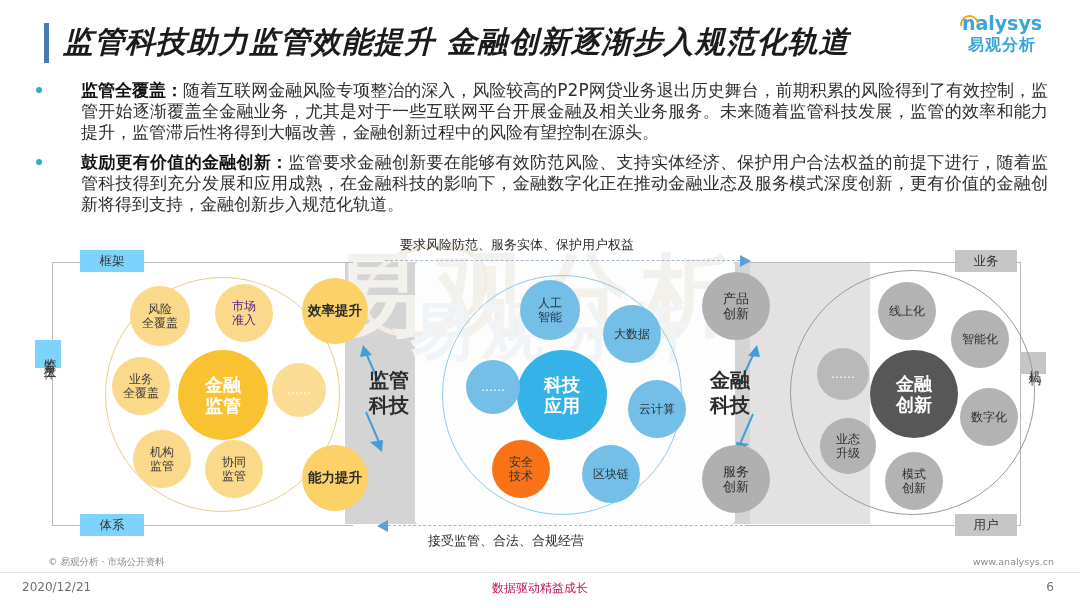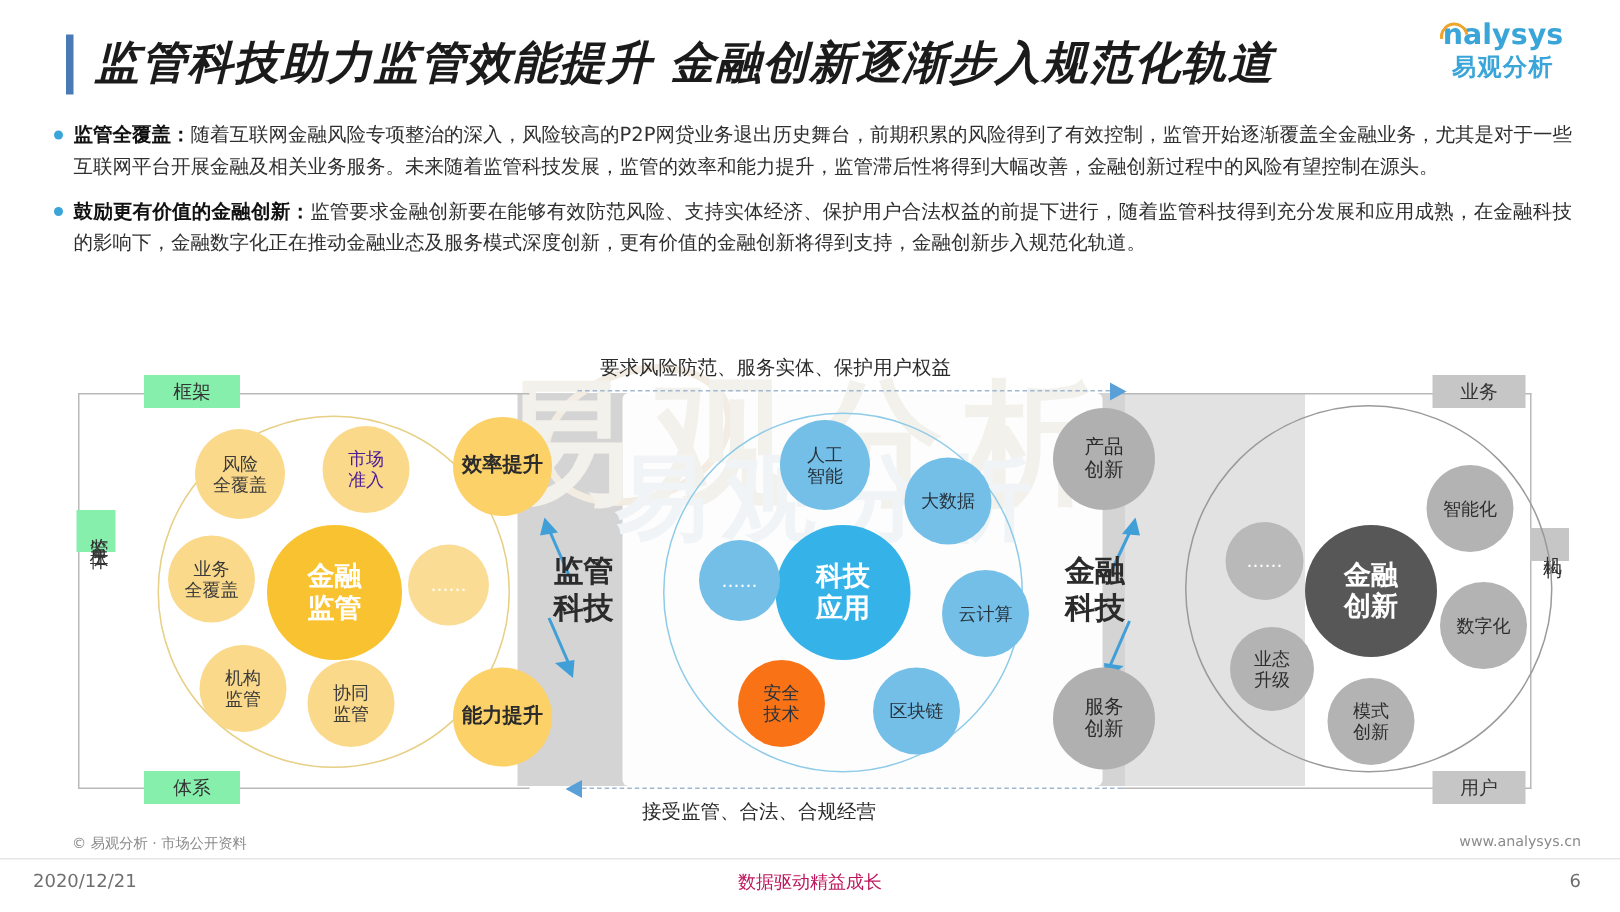--- a/index.html
+++ b/index.html
@@ -16,39 +16,39 @@
   .title-text{font-size:30px;font-weight:700;color:#1b1b1b;letter-spacing:1px;white-space:nowrap;}
   .logo{position:absolute;right:22px;top:14px;width:112px;text-align:center;}
   .logo-top{font-size:19px;font-weight:700;color:#3aa5d8;line-height:1.05;position:relative;display:inline-block;}
   .logo-swoosh{position:absolute;left:-2px;top:1px;width:15px;height:15px;border:2.6px solid #f0a42a;border-radius:50%;border-right-color:transparent;border-bottom-color:transparent;transform:rotate(35deg);}
   .logo-bottom{font-size:16px;font-weight:700;color:#3aa5d8;letter-spacing:1px;margin-top:1px;}
 
   
   .bullets{position:absolute;left:36px;top:80px;width:1012px;}
   .bullet{display:flex;margin-bottom:9px;}
   .dot{flex:0 0 auto;width:6px;height:6px;border-radius:50%;background:#3aa5d8;margin:7px 7px 0 0;}
-  .btext{font-size:13px;line-height:21px;color:#2f2f2f;text-align:justify;}
+  .btext{font-size:17px;line-height:21px;color:#2f2f2f;text-align:justify;margin-left:32px;}
   .btext b{font-weight:700;color:#111;}
 
   
   .diagram{position:absolute;left:30px;top:240px;width:1020px;height:305px;}
 
   .gray-band{position:absolute;left:315px;top:22px;width:435px;height:262px;background:#d4d4d4;}
   .gray-band2{position:absolute;left:720px;top:22px;width:120px;height:262px;background:#e2e2e2;}
 
   .white-center{position:absolute;left:385px;top:22px;width:320px;height:262px;background:#fdfdfd;border-radius:4px;}
 
   
   .wm{position:absolute;left:300px;top:-5px;font-size:90px;color:#f3f1ec;font-weight:700;letter-spacing:14px;pointer-events:none;user-select:none;}
   .wm2{position:absolute;left:380px;top:50px;font-size:62px;color:#f0f4f7;font-weight:700;letter-spacing:10px;pointer-events:none;user-select:none;}
   .wm-ring{position:absolute;left:330px;top:5px;width:120px;height:80px;border:5px solid #f3ece3;border-radius:50%;transform:rotate(-18deg);}
 
   
   .tag{position:absolute;font-size:12.5px;color:#333;text-align:center;line-height:1.25;padding:3px 8px;box-sizing:border-box;}
-  .tag-y{background:#86efac;margin-left:16px;}
+  .tag-y{background:#7dd3fc;}
   .tag-g{background:#c6c6c6;}
   .tag-v{writing-mode:vertical-rl;text-orientation:upright;letter-spacing:3px;padding:8px 3px;}
 
   
   .brk{position:absolute;border-color:#b9b9b9;border-style:solid;}
 
   
   .circ{position:absolute;border-radius:50%;display:flex;align-items:center;justify-content:center;text-align:center;line-height:1.18;box-sizing:border-box;}
 
   .ring{position:absolute;border-radius:50%;box-sizing:border-box;}
@@ -218,20 +218,23 @@
     <div class="circ" style="left:672px;top:205px;width:68px;height:68px;background:#b0b0b0;color:#2b2b2b;font-size:13px;">
       <span><span>服务</span><br><span>创新</span></span>
     </div>
 
     <div class="ring" style="left:760px;top:30px;width:245px;height:245px;border:1px solid #9a9a9a;"></div>
 
     <div class="circ" style="left:840px;top:110px;width:88px;height:88px;background:#575757;color:#ffffff;font-size:18px;font-weight:700;">
       <span><span>金融</span><br><span>创新</span></span>
     </div>
 
+    <div class="circ" style="left:848px;top:42px;width:58px;height:58px;background:#b3b3b3;color:#2e2e2e;font-size:12px;">
+      <span>线上化</span>
+    </div>
     <div class="circ" style="left:921px;top:70px;width:58px;height:58px;background:#b3b3b3;color:#2e2e2e;font-size:12px;">
       <span>智能化</span>
     </div>
     <div class="circ" style="left:787px;top:108px;width:52px;height:52px;background:#b9b9b9;color:#ffffff;font-size:12px;">
       <span>……</span>
     </div>
     <div class="circ" style="left:930px;top:148px;width:58px;height:58px;background:#b3b3b3;color:#2e2e2e;font-size:12px;">
       <span>数字化</span>
     </div>
     <div class="circ" style="left:790px;top:178px;width:56px;height:56px;background:#b3b3b3;color:#2e2e2e;font-size:12px;">

